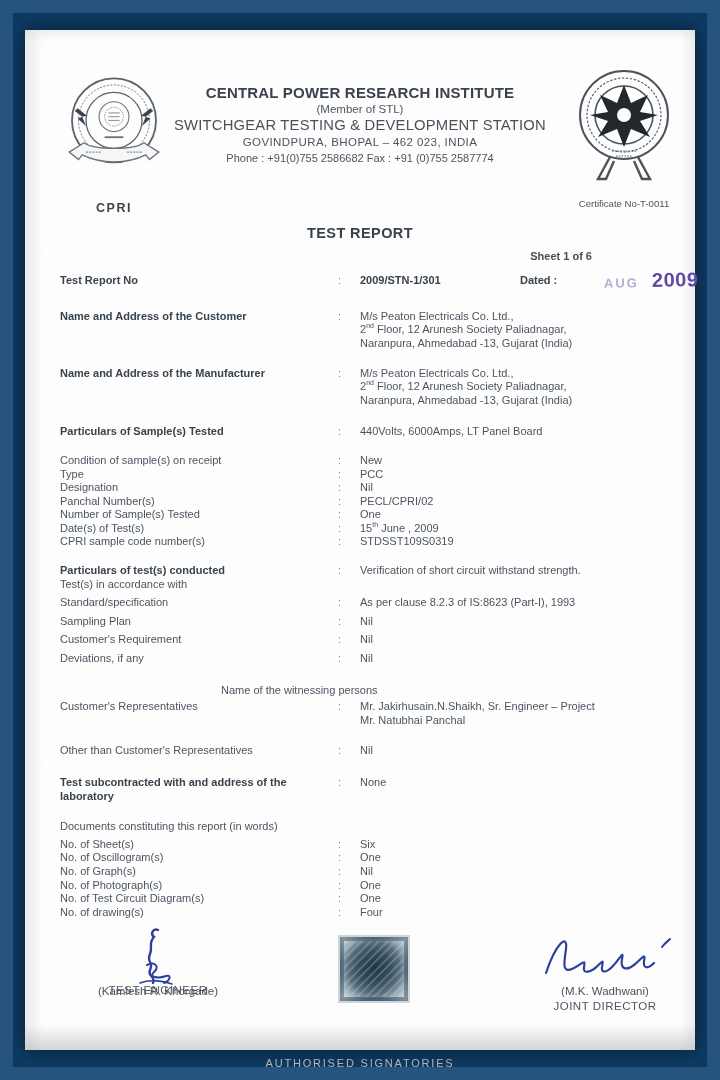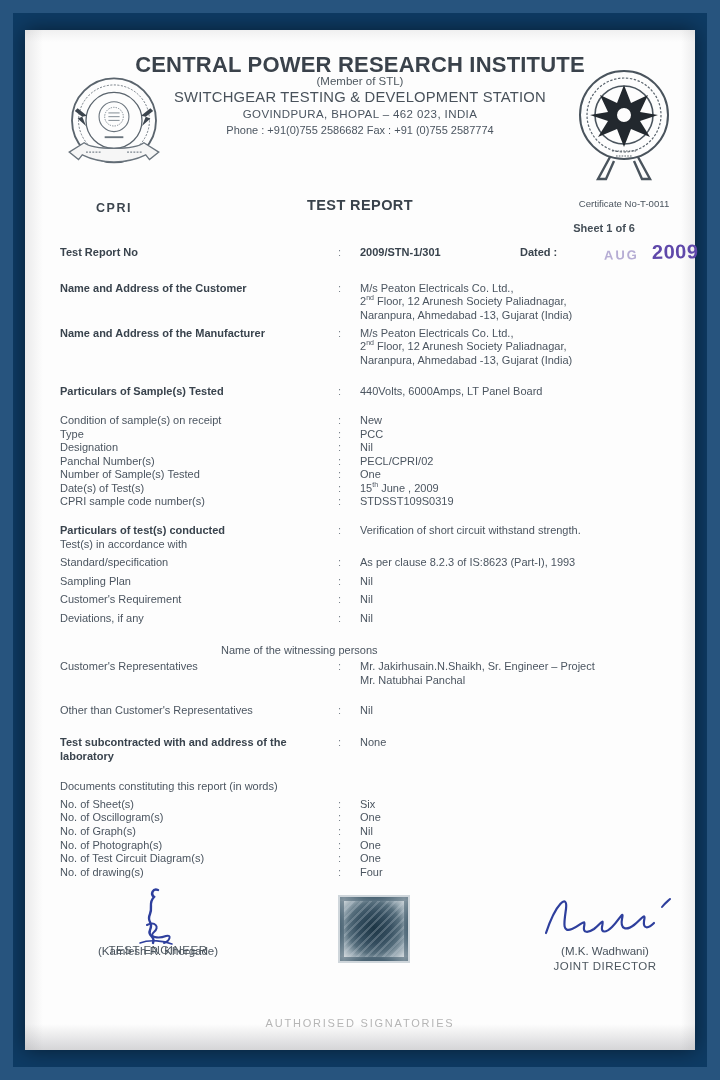--- a/index.html
+++ b/index.html
@@ -26,34 +26,34 @@
     background:
       linear-gradient(to right, rgba(120,120,125,.14), rgba(0,0,0,0) 18px),
       linear-gradient(to left, rgba(120,120,125,.12), rgba(0,0,0,0) 14px),
       linear-gradient(to top, rgba(110,110,118,.28), rgba(0,0,0,0) 26px),
       linear-gradient(to bottom, rgba(120,120,125,.10), rgba(0,0,0,0) 12px);
   }
   .doc { position:absolute; inset:0; color:#4b5560; font-size:11px; line-height:13.6px; }
 
   
   .hdr { text-align:center; padding-top:28px; }
-  .hdr-t1 { font-size:22px; font-weight:700; color:#3a424b; letter-spacing:.2px; }
+  .hdr-t1 { font-size:15px; font-weight:700; color:#3a424b; letter-spacing:.2px;margin-top:28px; }
   .hdr-t2 { font-size:11.5px; margin-top:3px; color:#4d575f; }
   .hdr-t3 { font-size:14.8px; margin-top:3px; color:#49525b; letter-spacing:.2px; }
   .hdr-t4 { font-size:11.5px; margin-top:3px; letter-spacing:.4px; }
   .hdr-t5 { font-size:11px; margin-top:3px; }
 
   .logo-left { position:absolute; left:28px; top:40px; width:122px; text-align:center; }
   .logo-left .cap { margin-top:16px; font-weight:700; font-size:12.5px; letter-spacing:1.5px; color:#3c454e; }
   .logo-right { position:absolute; left:532px; top:33px; width:134px; text-align:center; }
   .logo-right .cap { margin-top:2px; font-size:9.6px; color:#4a545e; }
 
   
   .title { text-align:center; font-size:14.5px; font-weight:700; letter-spacing:.4px; color:#39424b; margin-top:61px; }
-  .sheet { text-align:right; padding-right:60px; font-weight:700; font-size:11px; color:#444e57; margin-top:9px; }
+  .sheet { text-align:right; padding-right:103px; font-weight:700; font-size:11px; color:#444e57; margin-top:9px; }
 
   
   .content { padding:0 35px; }
   .row { display:flex; align-items:flex-start; }
   .lbl { width:278px; flex:none; }
   .c { width:22px; flex:none; color:#7a838c; }
   .c::before { content:":"; }
   .val { flex:1; }
   .b { font-weight:700; color:#39434d; }
   sup { font-size:7px; vertical-align:super; line-height:0; }
@@ -153,21 +153,21 @@
       <div class="row" style="margin-top:19px;">
         <div class="lbl b">Name and Address of the Customer</div>
         <div class="c"></div>
         <div class="val">
           <div>M/s Peaton Electricals Co. Ltd.,</div>
           <div><span>2</span><sup>nd</sup><span> Floor, 12 Arunesh Society Paliadnagar,</span></div>
           <div>Naranpura, Ahmedabad -13, Gujarat (India)</div>
         </div>
       </div>
 
-      <div class="row" style="margin-top:4px;">
+      <div class="row" style="margin-top:16px;">
         <div class="lbl b">Name and Address of the Manufacturer</div>
         <div class="c"></div>
         <div class="val">
           <div>M/s Peaton Electricals Co. Ltd.,</div>
           <div><span>2</span><sup>nd</sup><span> Floor, 12 Arunesh Society Paliadnagar,</span></div>
           <div>Naranpura, Ahmedabad -13, Gujarat (India)</div>
         </div>
       </div>
 
       <div class="row" style="margin-top:18px;">

